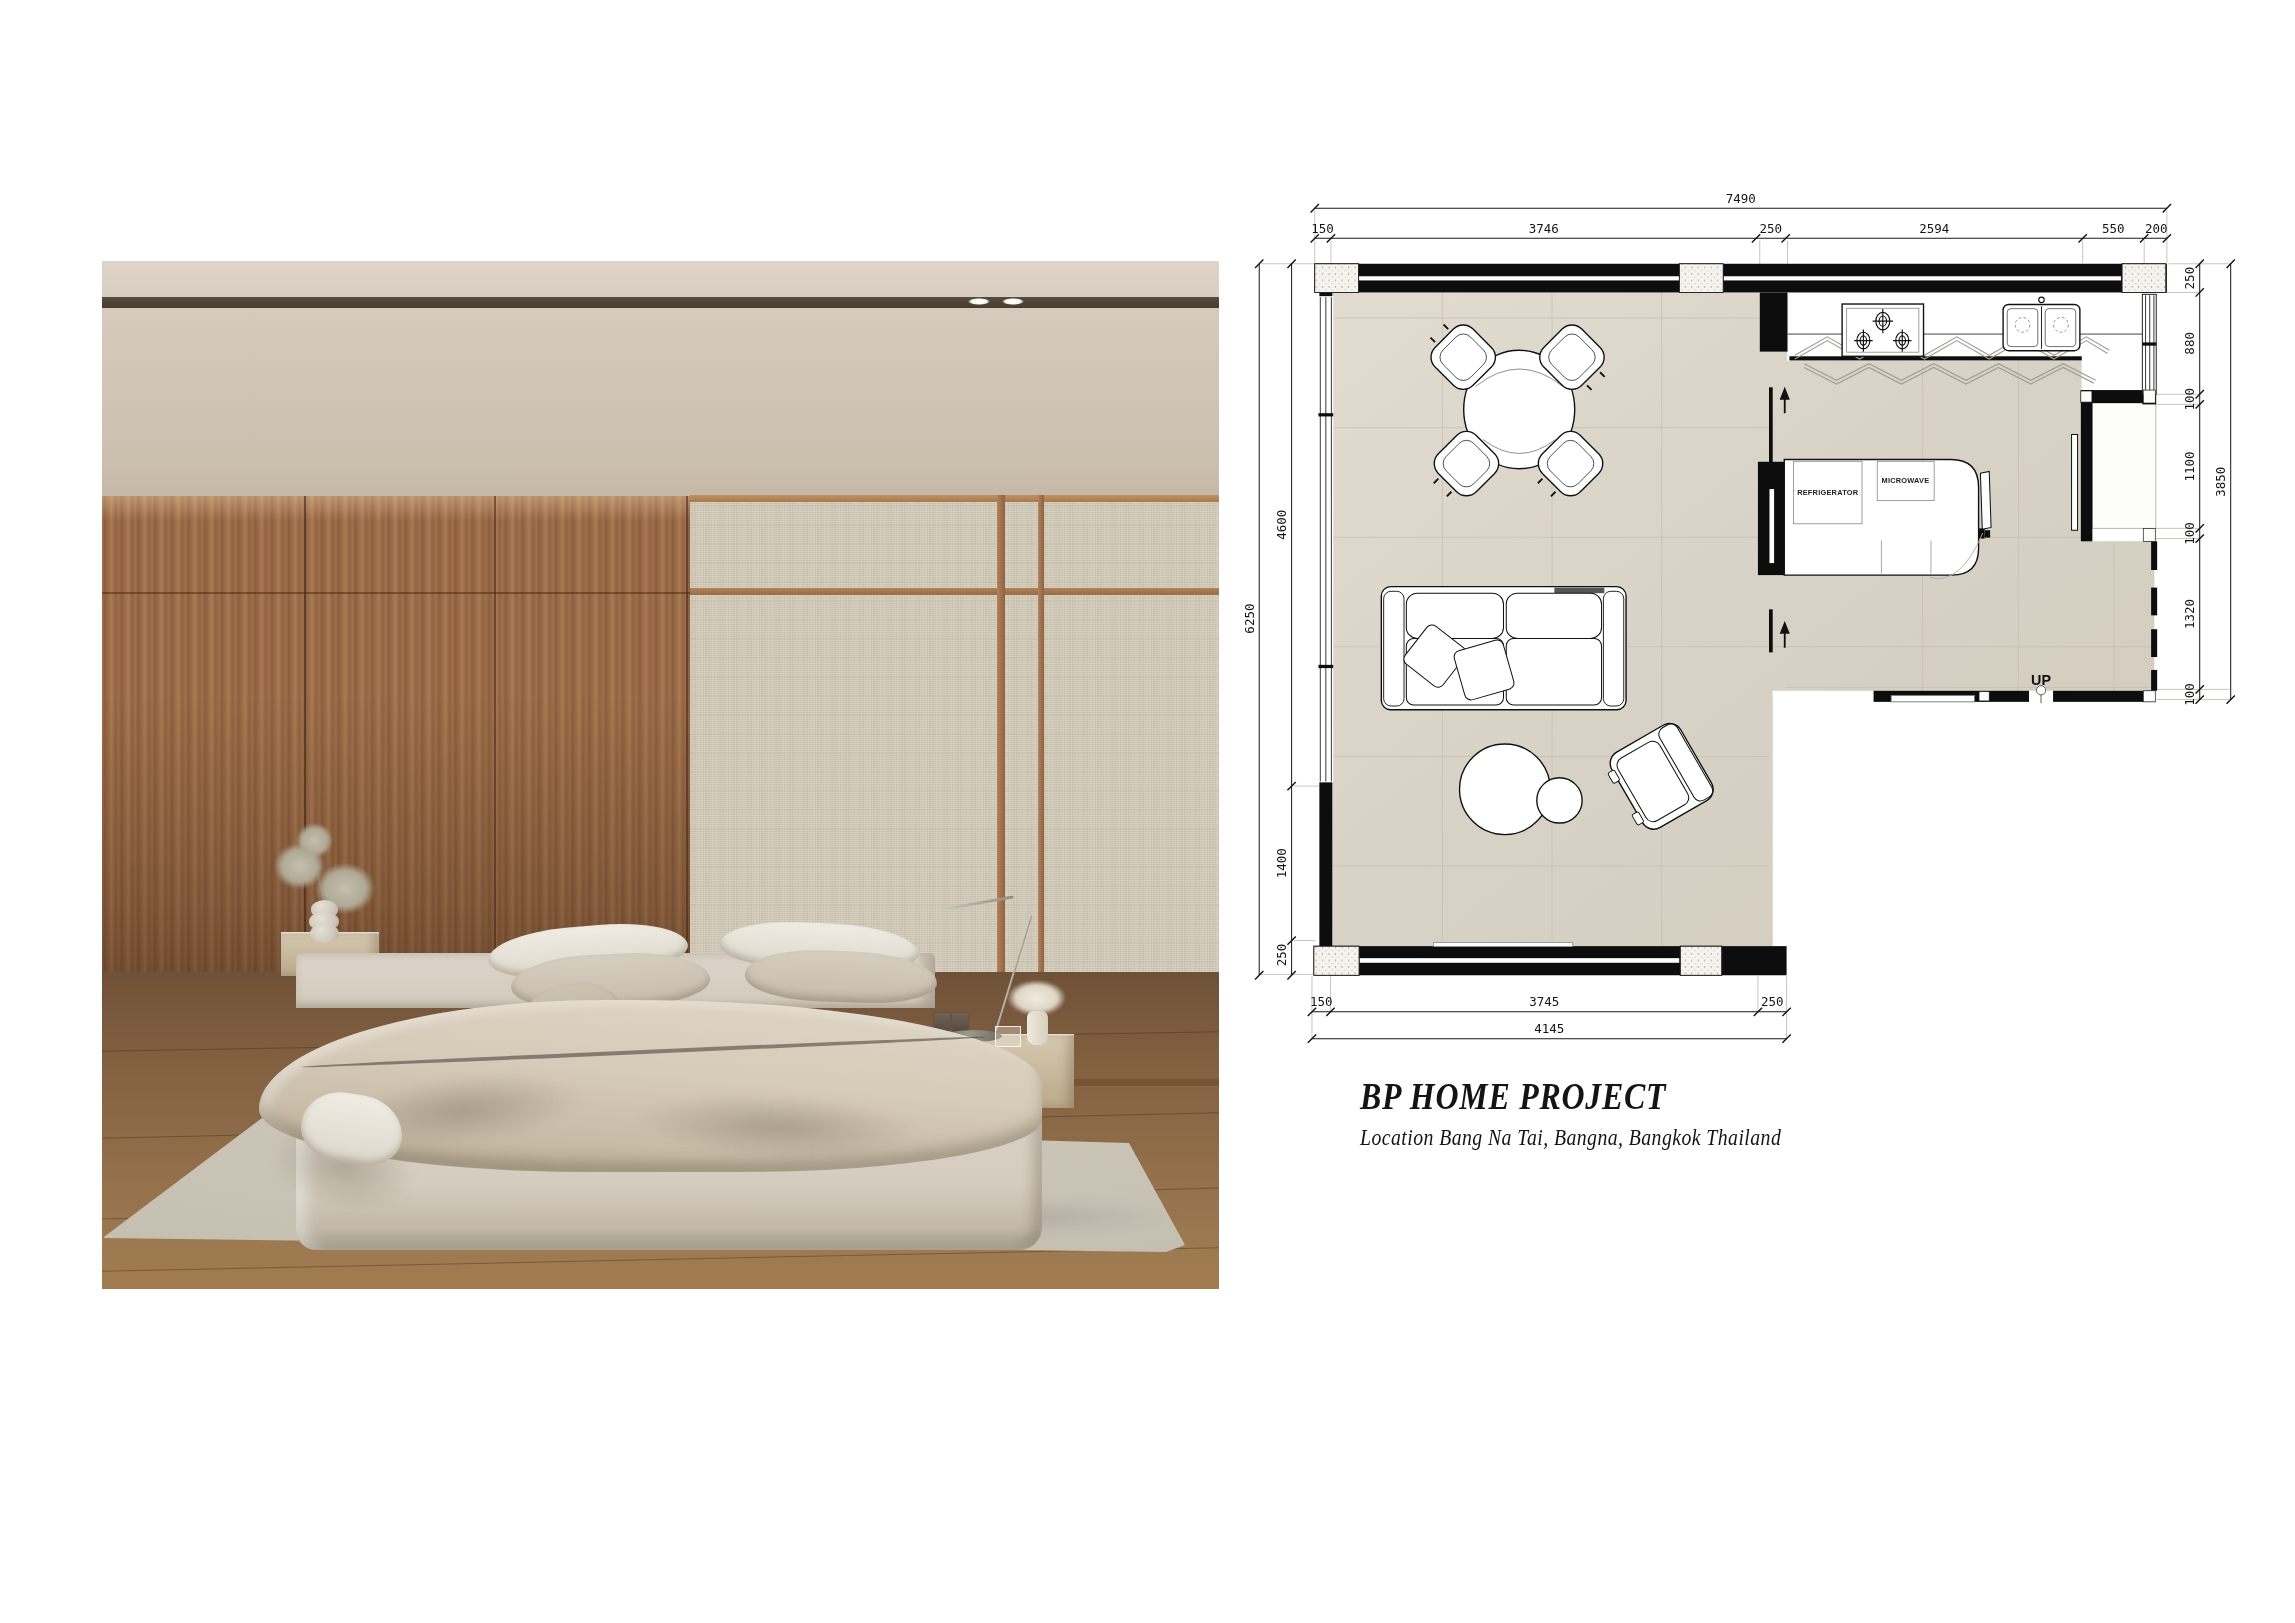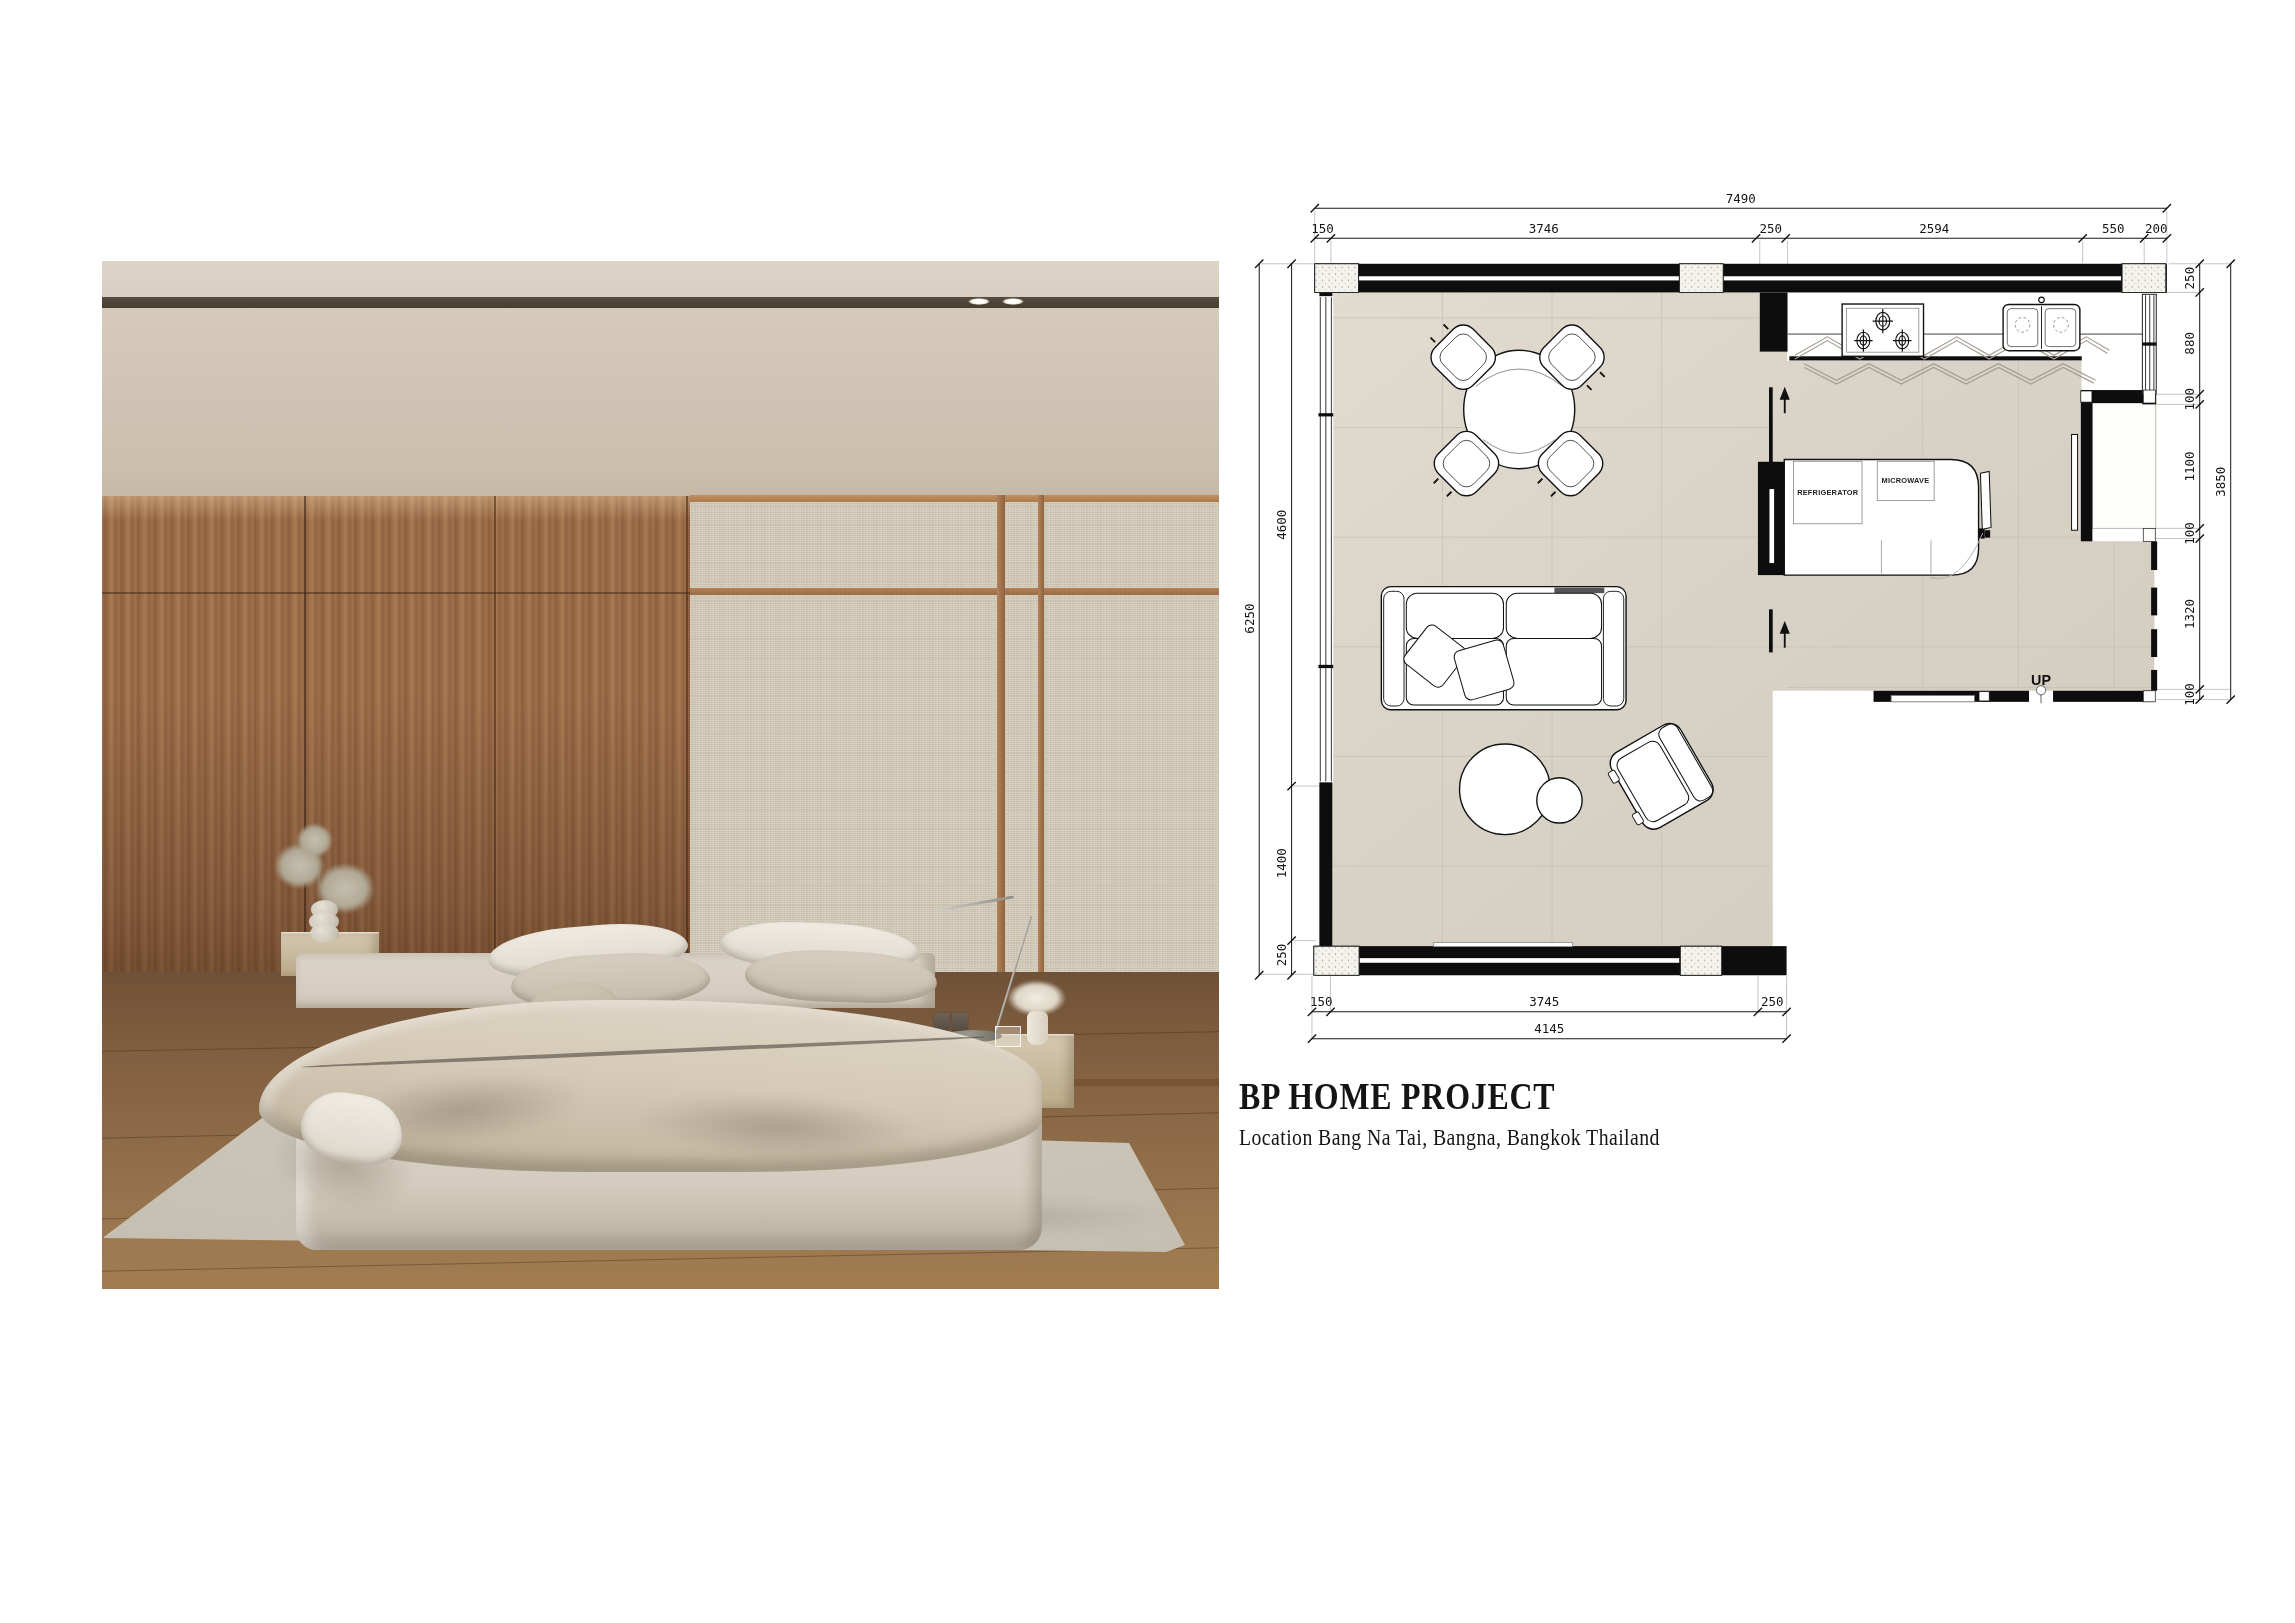--- a/index.html
+++ b/index.html
@@ -48,21 +48,21 @@
   #sheet-line{background:#3f3a31;opacity:.55;border-radius:50%;}
   #bed-base{background:linear-gradient(180deg,#dad3c6 0%,#d4ccbe 55%,#c0b7a8 85%,#a59c8d 100%);
             border-radius:14px 15.7px 23px 20.4px;box-shadow:inset 12px 0 14px rgba(255,255,255,.35), inset -9.3px -2.8px 12px rgba(95,85,66,.3);}
   .vase-ball{border-radius:50%;background:radial-gradient(circle at 38% 32%,#e7e1d6,#cfc8bb 60%,#b3ab9d);}
   .flower{border-radius:50%;filter:blur(0.9px);}
   .fl-l{background:radial-gradient(closest-side,#c5bfae,#b0a996 70%,rgba(176,169,150,0));}
   .fl-r{background:radial-gradient(closest-side,#f1ece0,#ddd6c6 70%,rgba(221,214,198,0));}
   .stem{background:#7d7668;}
   .lamp-metal{background:linear-gradient(90deg,#cfccc5,#8f8c85);}
   
-  #title-block{left:1239px;top:1074px;width:787px;color:#141414;}
+  #title-block{left:1360px;top:1074px;width:787px;color:#141414;font-style:italic;}
   #title-heading{font-family:"Liberation Serif",serif;font-size:38px;font-weight:600;letter-spacing:0.9px;
                  transform:scaleX(.84);transform-origin:left top;white-space:nowrap;}
   #title-sub{font-family:"Liberation Serif",serif;font-size:23px;font-weight:400;letter-spacing:0.5px;margin-top:6.5px;
              transform:scaleX(.86);transform-origin:left top;white-space:nowrap;}
   
   text{font-family:"DejaVu Sans Mono",monospace;fill:#141414;}
   .dim{font-size:27px;}
   .applbl{font-family:"Liberation Sans",sans-serif;font-size:16px;font-weight:700;letter-spacing:.5px;fill:#222;}
   .uplbl{font-family:"Liberation Sans",sans-serif;font-size:31px;font-weight:700;fill:#111;}
 </style>

